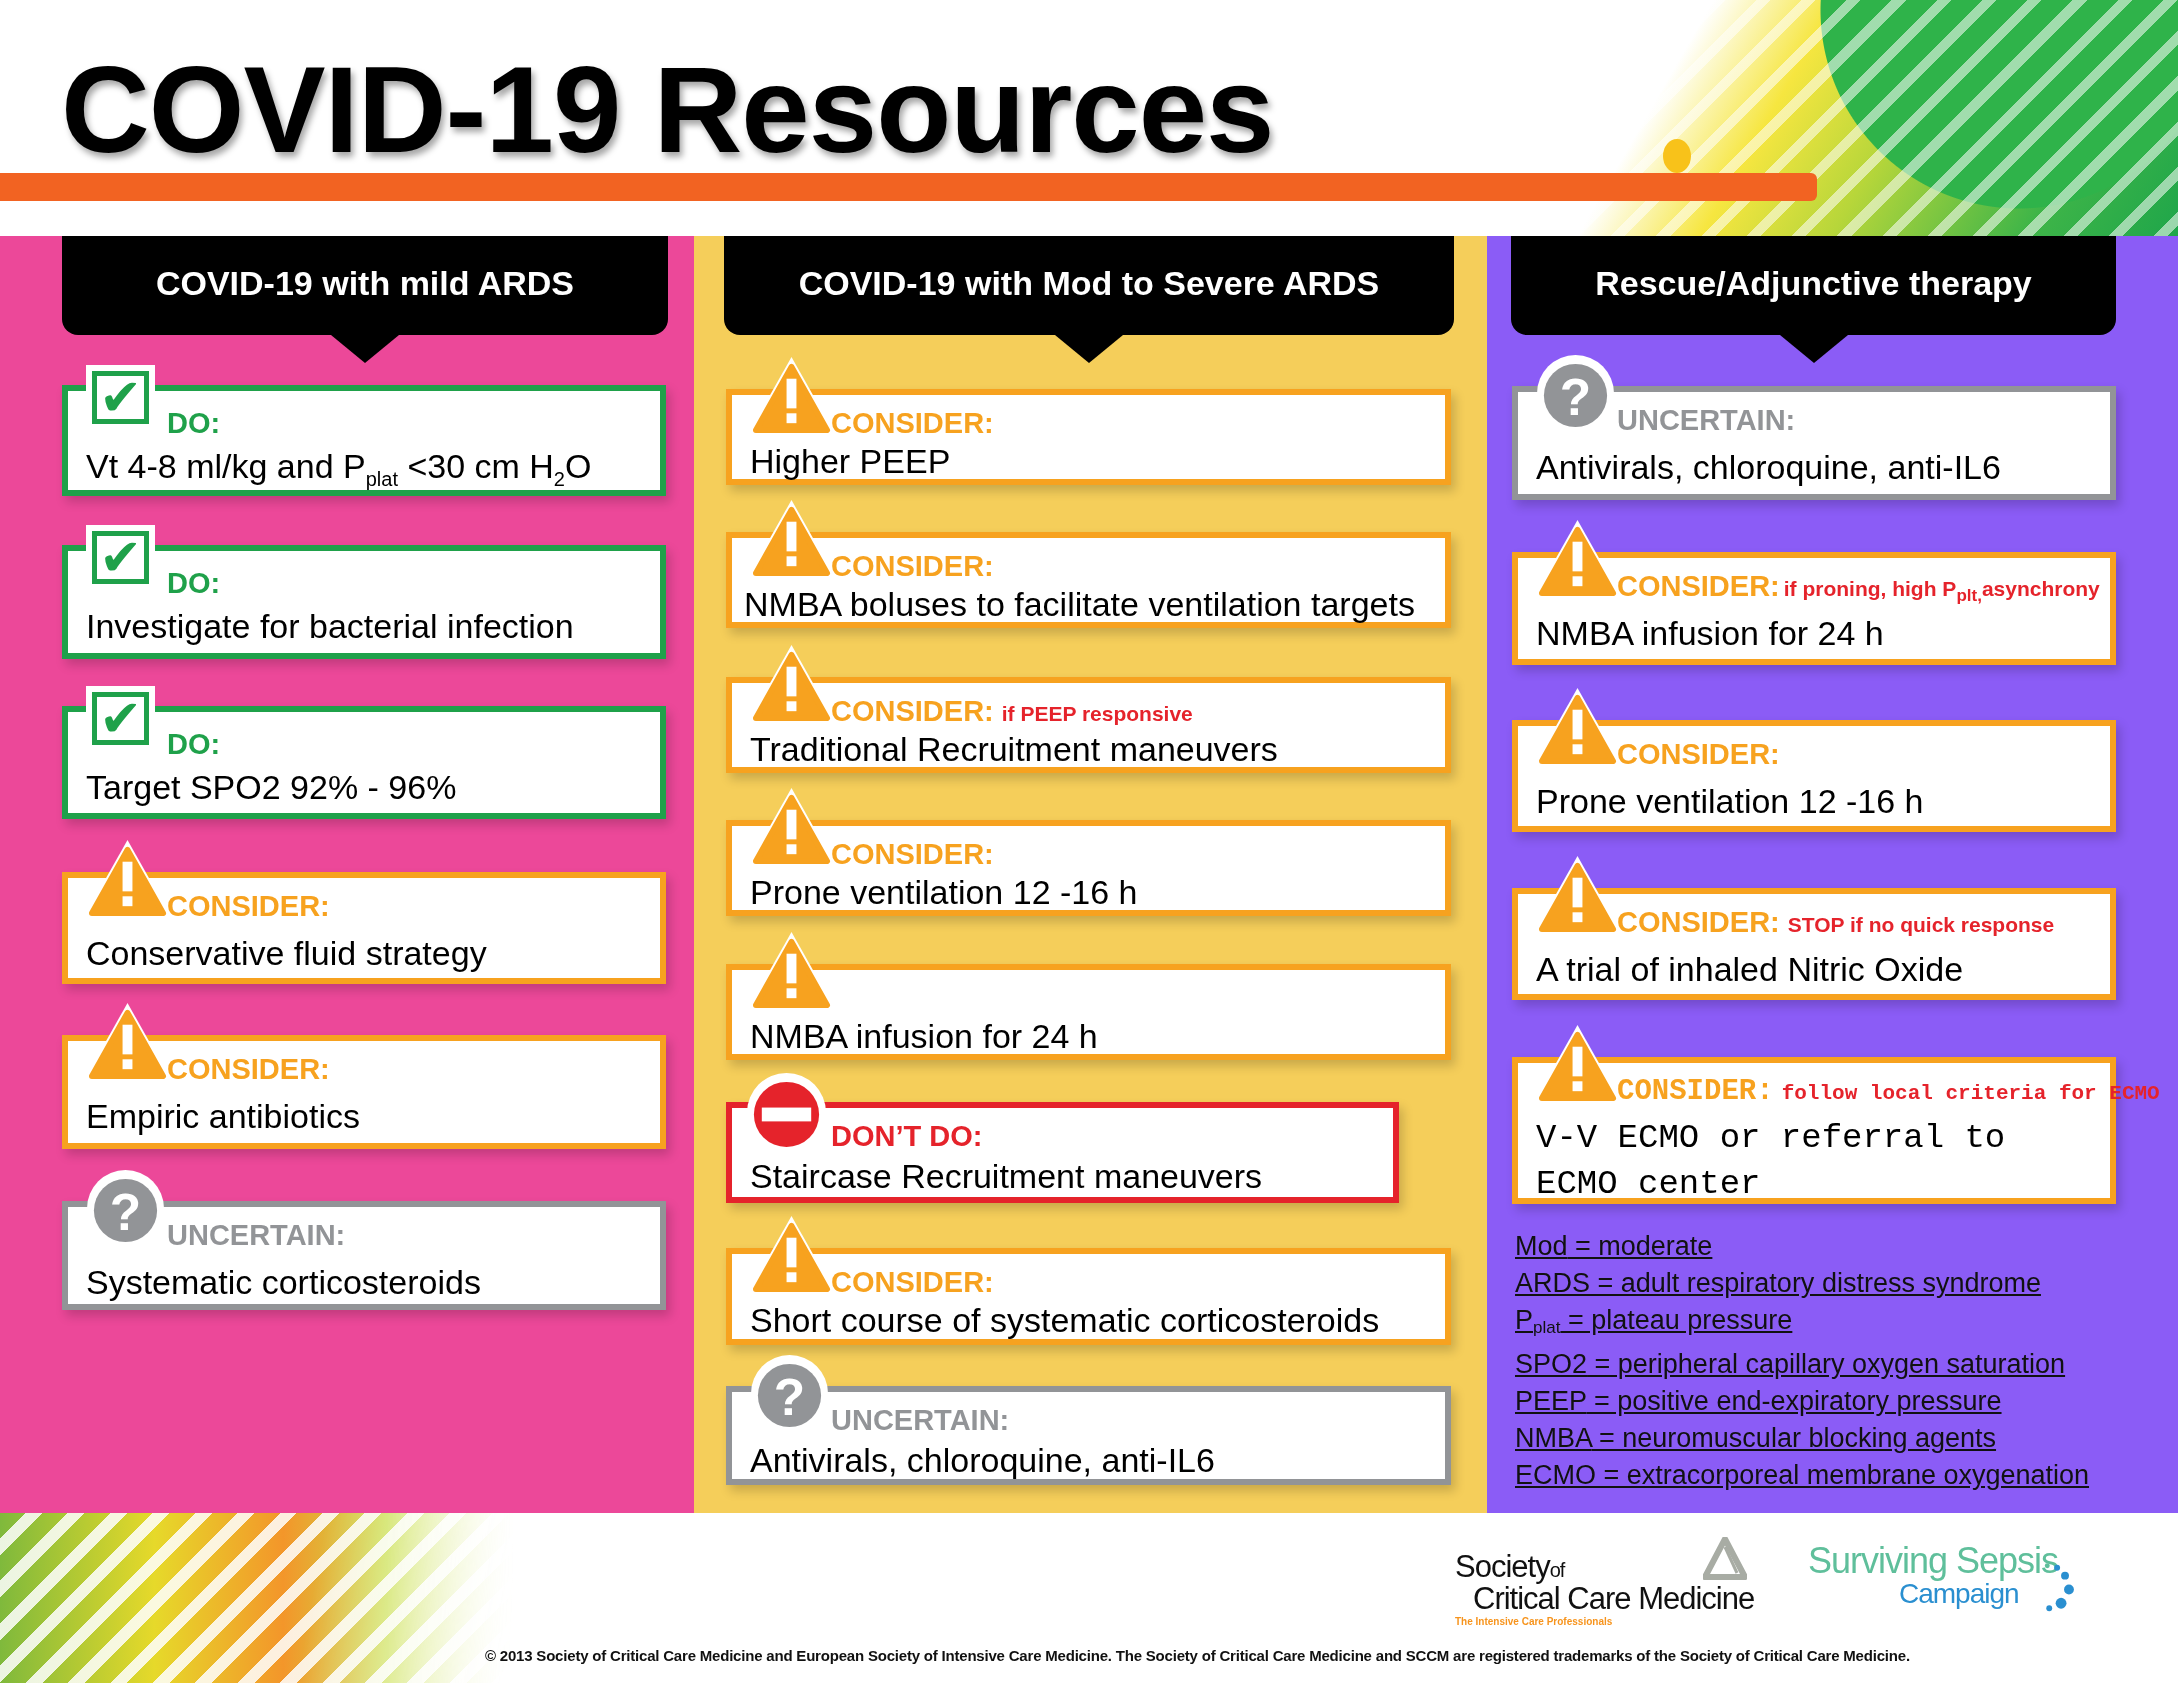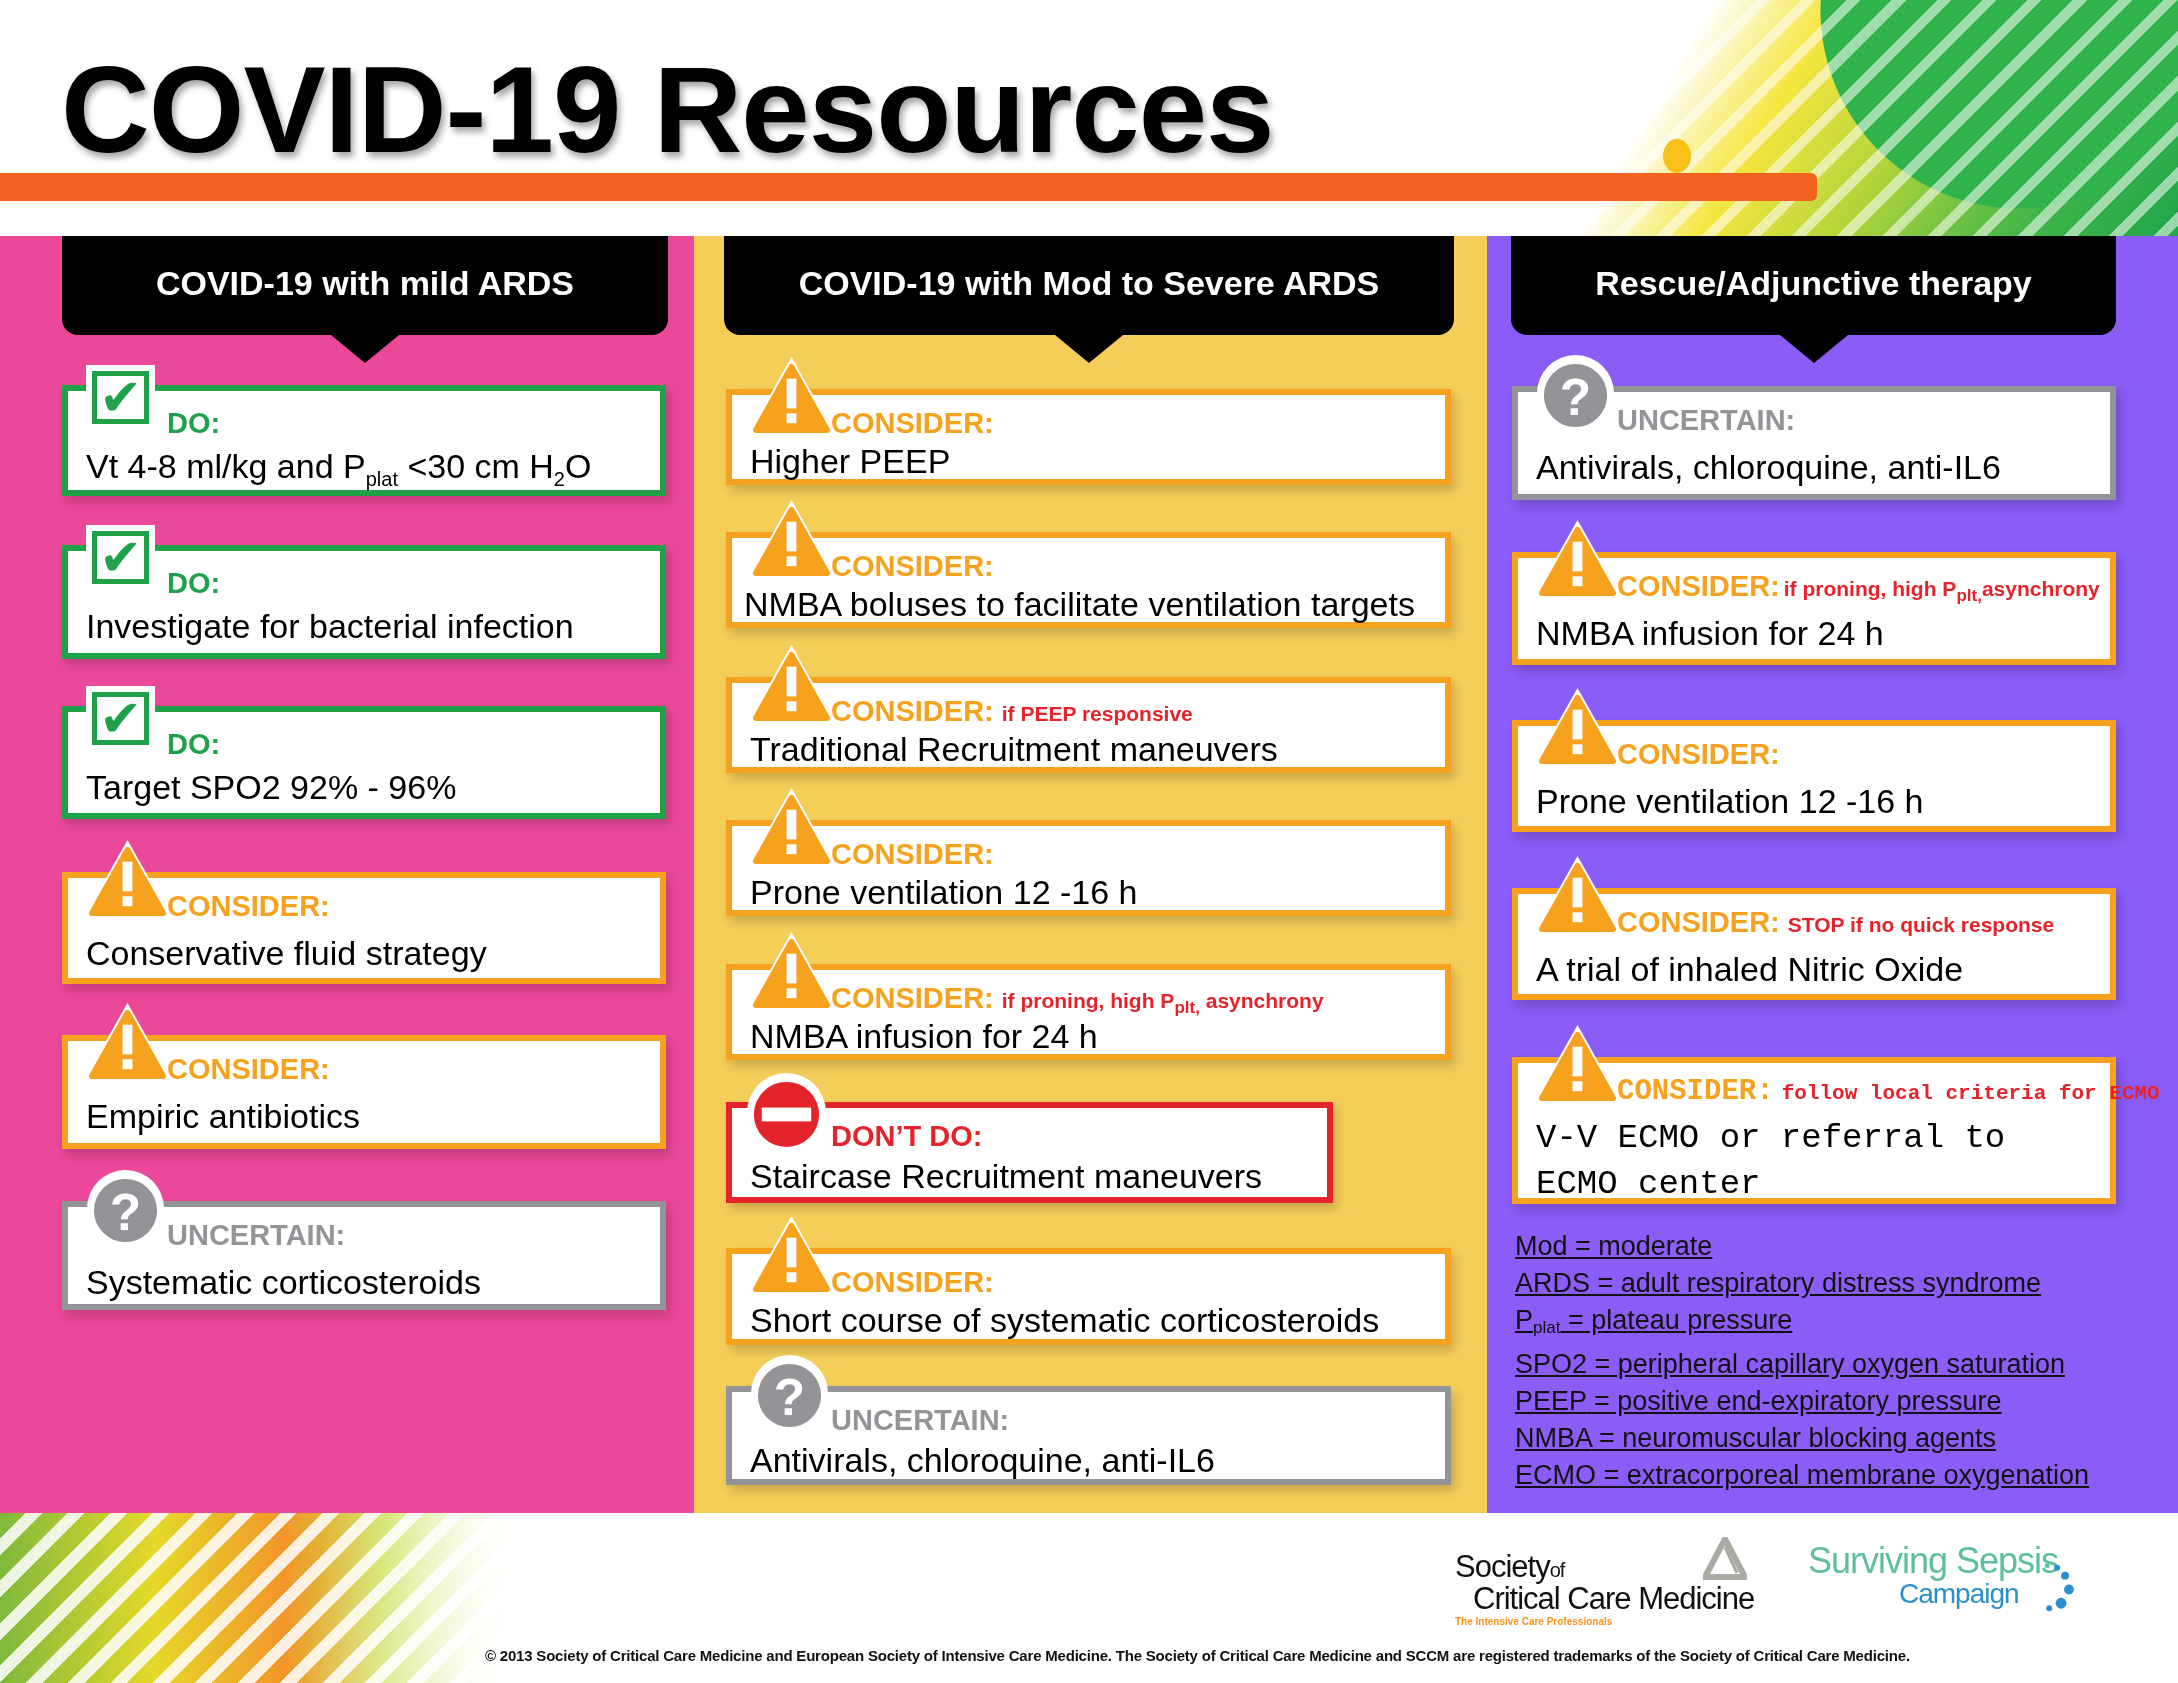--- a/index.html
+++ b/index.html
@@ -227,25 +227,24 @@
         <use href="#sym-warn"></use>
       </svg>
     <div class="label">CONSIDER:</div>
     <div class="body" style="top:44px;">Prone ventilation 12 -16 h</div>
   </div>
 
   <div class="card consider" style="left:32px;top:728px;width:725px;height:96px;">
     <svg class="icon-warn" viewBox="0 0 92 84" width="91" height="83">
         <use href="#sym-warn"></use>
       </svg>
-    <div class="label"><span>CONSIDER:</span><span class="qual"><span>if proning, high P</span><sub>plt,</sub><span> asynchrony</span></span></div>
     <div class="body" style="top:44px;">NMBA infusion for 24 h</div>
   </div>
 
-  <div class="card dont" style="left:32px;top:866px;width:607px;height:101px;">
+  <div class="card dont" style="left:32px;top:866px;width:673px;height:101px;">
     <svg class="icon-stop" viewBox="0 0 82 82" width="81" height="81">
         <use href="#sym-stop"></use>
       </svg>
     <div class="label">DON’T DO:</div>
     <div class="body" style="top:46px;">Staircase Recruitment maneuvers</div>
   </div>
 
   <div class="card consider" style="left:32px;top:1012px;width:725px;height:97px;">
     <svg class="icon-warn" viewBox="0 0 92 84" width="91" height="83">
         <use href="#sym-warn"></use>

